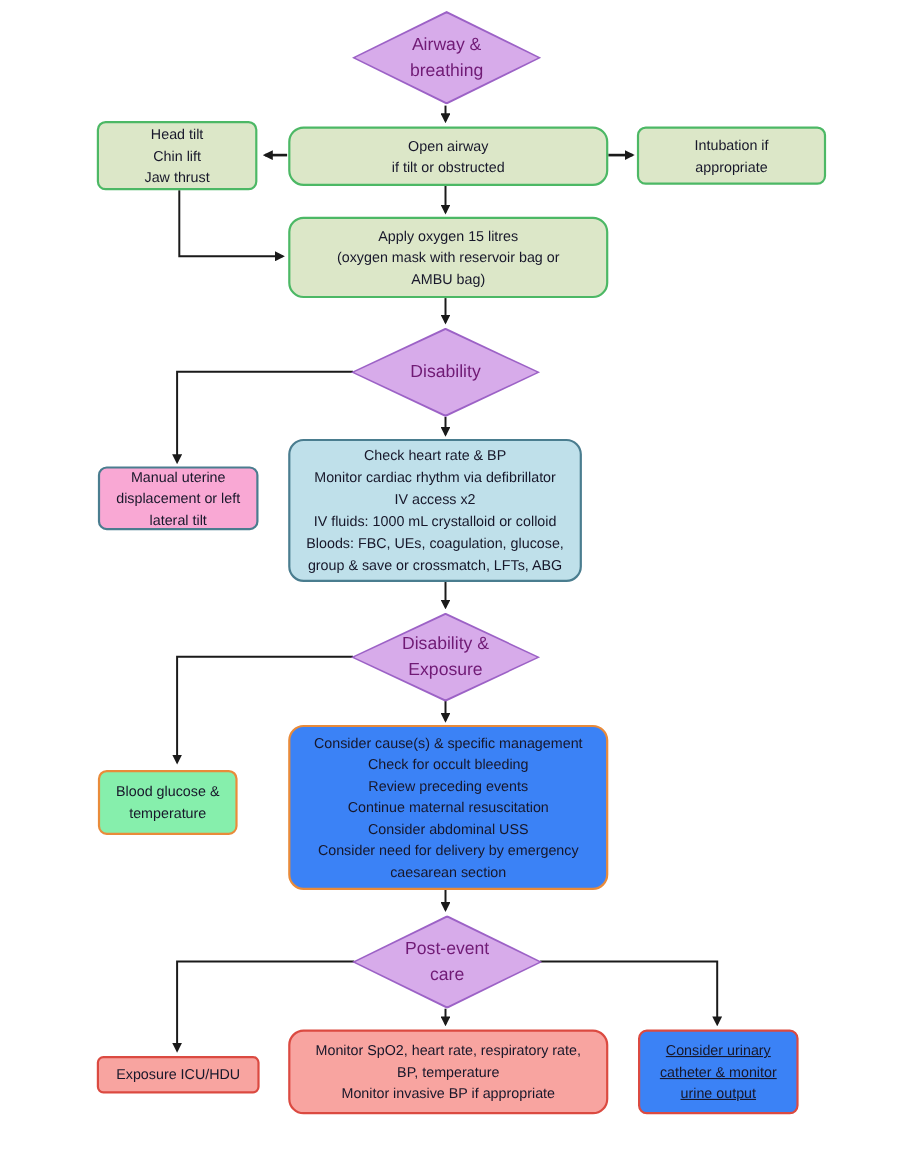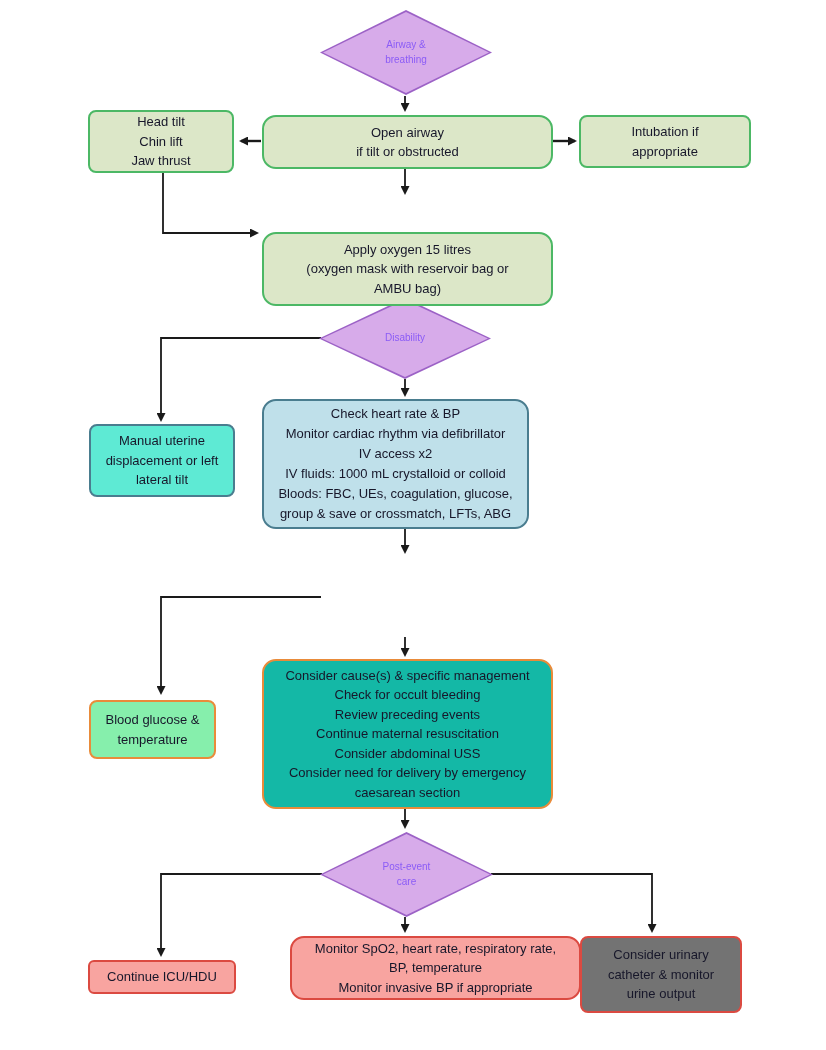--- a/index.html
+++ b/index.html
@@ -29,21 +29,21 @@
     clip-path:polygon(50% 0, 100% 50%, 50% 100%, 0 50%);
   }
   .diamond .shape-fill {
     position:absolute; left:3px; top:2px; right:3px; bottom:2px;
     clip-path:polygon(50% 0, 100% 50%, 50% 100%, 0 50%);
   }
   .diamond .label {
     position:absolute; left:0; top:0; right:0; bottom:0;
     display:flex; align-items:center; justify-content:center;
     text-align:center; white-space:pre-line;
-    font-size:10px; line-height:1.45; color:#8b5cf6;
+    font-size:16px; line-height:1.45; color:#701a75;
   }
 </style>
 </head>
 <body>
 
 <div id="canvas">
 
   <svg id="connectors" viewBox="0 0 826 1050" fill="none" stroke="#1a1a1a" stroke-width="1.8">
     <defs>
       <marker id="ah" markerWidth="9" markerHeight="9" refX="7" refY="4.5" orient="auto" markerUnits="userSpaceOnUse">
@@ -73,67 +73,73 @@
     <div class="label">Airway &amp;
 breathing</div>
   </div>
 
   <div class="diamond" style="left:319px; top:298px; width:172px; height:81px;">
     <div class="shape-border" style="background-color: rgb(156, 98, 198);"></div>
     <div class="shape-fill" style="background-color: rgb(215, 171, 234);"></div>
     <div class="label">Disability</div>
   </div>
 
+  <div class="diamond" style="left:319px; top:557px; width:172px; height:81px;">
+    <div class="shape-border" style="background-color: rgb(156, 98, 198);"></div>
+    <div class="shape-fill" style="background-color: rgb(215, 171, 234);"></div>
+    <div class="label">Disability &amp;
+Exposure</div>
+  </div>
 
   <div class="diamond" style="left:320px; top:832px; width:173px; height:85px;text-decoration:underline;">
     <div class="shape-border" style="background-color: rgb(156, 98, 198);"></div>
     <div class="shape-fill" style="background-color: rgb(215, 171, 234);"></div>
     <div class="label">Post-event
 care</div>
   </div>
 
   <div class="node r-sm" style="left: 88px; top: 110px; width: 146px; height: 63px; background-color: rgb(220, 231, 200); border-color: rgb(76, 184, 101); text-align: center;">Head tilt
 Chin lift
 Jaw thrust</div>
 
   <div class="node r-lg" style="left: 262px; top: 115px; width: 291px; height: 54px; background-color: rgb(220, 231, 200); border-color: rgb(76, 184, 101);">Open airway
 if tilt or obstructed</div>
 
   <div class="node r-sm" style="left: 579px; top: 115px; width: 172px; height: 53px; background-color: rgb(220, 231, 200); border-color: rgb(76, 184, 101);">Intubation if
 appropriate</div>
 
-  <div class="node r-lg" style="left: 262px; top: 197px; width: 291px; height: 74px; background-color: rgb(220, 231, 200); border-color: rgb(76, 184, 101); margin-top: 35px;">Apply oxygen 15 litres
+  <div class="node r-lg" style="left: 262px; top: 197px; width: 291px; height: 74px; background-color: rgb(220, 231, 200); border-color: rgb(76, 184, 101);">Apply oxygen 15 litres
 (oxygen mask with reservoir bag or
 AMBU bag)</div>
 
-  <div class="node r-sm" style="left: 89px; top: 424px; width: 146px; height: 73px; background-color: #5eead4; border-color: rgb(74, 125, 143);">Manual uterine
+  <div class="node r-sm" style="left: 89px; top: 424px; width: 146px; height: 58px; background-color: #f9a8d4; border-color: rgb(74, 125, 143);">Manual uterine
 displacement or left
 lateral tilt</div>
 
   <div class="node r-lg" style="left: 262px; top: 399px; width: 267px; height: 130px; line-height: 1.55; background-color: rgb(191, 224, 234); border-color: rgb(74, 125, 143);">Check heart rate &amp; BP
 Monitor cardiac rhythm via defibrillator
 IV access x2
 IV fluids: 1000 mL crystalloid or colloid
 Bloods: FBC, UEs, coagulation, glucose,
 group &amp; save or crossmatch, LFTs, ABG</div>
 
   <div class="node r-sm" style="left: 89px; top: 700px; width: 127px; height: 59px; background-color: #86efac; border-color: rgb(233, 139, 58);">Blood glucose &amp;
 temperature</div>
 
-  <div class="node r-lg" style="left: 262px; top: 659px; width: 291px; height: 150px; line-height: 1.5; background-color: #14b8a6; border-color: rgb(233, 139, 58);">Consider cause(s) &amp; specific management
+  <div class="node r-lg" style="left: 262px; top: 659px; width: 291px; height: 150px; line-height: 1.5; background-color: #3b82f6; border-color: rgb(233, 139, 58);">Consider cause(s) &amp; specific management
 Check for occult bleeding
 Review preceding events
 Continue maternal resuscitation
 Consider abdominal USS
 Consider need for delivery by emergency
 caesarean section</div>
 
-  <div class="node r-sm" style="left: 88px; top: 960px; width: 148px; height: 34px; border-radius: 6px; background-color: rgb(248, 164, 160); border-color: rgb(219, 74, 65);">Continue ICU/HDU</div>
+  <div class="node r-sm" style="left: 88px; top: 960px; width: 148px; height: 34px; border-radius: 6px; background-color: rgb(248, 164, 160); border-color: rgb(219, 74, 65);">Exposure ICU/HDU</div>
 
-  <div class="node r-lg" style="left: 262px; top: 936px; width: 291px; height: 64px; background-color: rgb(248, 164, 160); border-color: rgb(219, 74, 65); margin-left: 28px;">Monitor SpO2, heart rate, respiratory rate,
+  <div class="node r-lg" style="left: 262px; top: 936px; width: 291px; height: 77px; background-color: rgb(248, 164, 160); border-color: rgb(219, 74, 65);">Monitor SpO2, heart rate, respiratory rate,
 BP, temperature
 Monitor invasive BP if appropriate</div>
 
-  <div class="node r-sm" style="left: 580px; top: 936px; width: 162px; height: 77px; background-color: #737373; border-color: rgb(219, 74, 65);">Consider urinary
+  <div class="node r-sm" style="left: 580px; top: 936px; width: 146px; height: 77px; background-color: #3b82f6; border-color: rgb(219, 74, 65); text-decoration: underline;">Consider urinary
 catheter &amp; monitor
 urine output</div>
 
 </div>
 
 </body></html>

